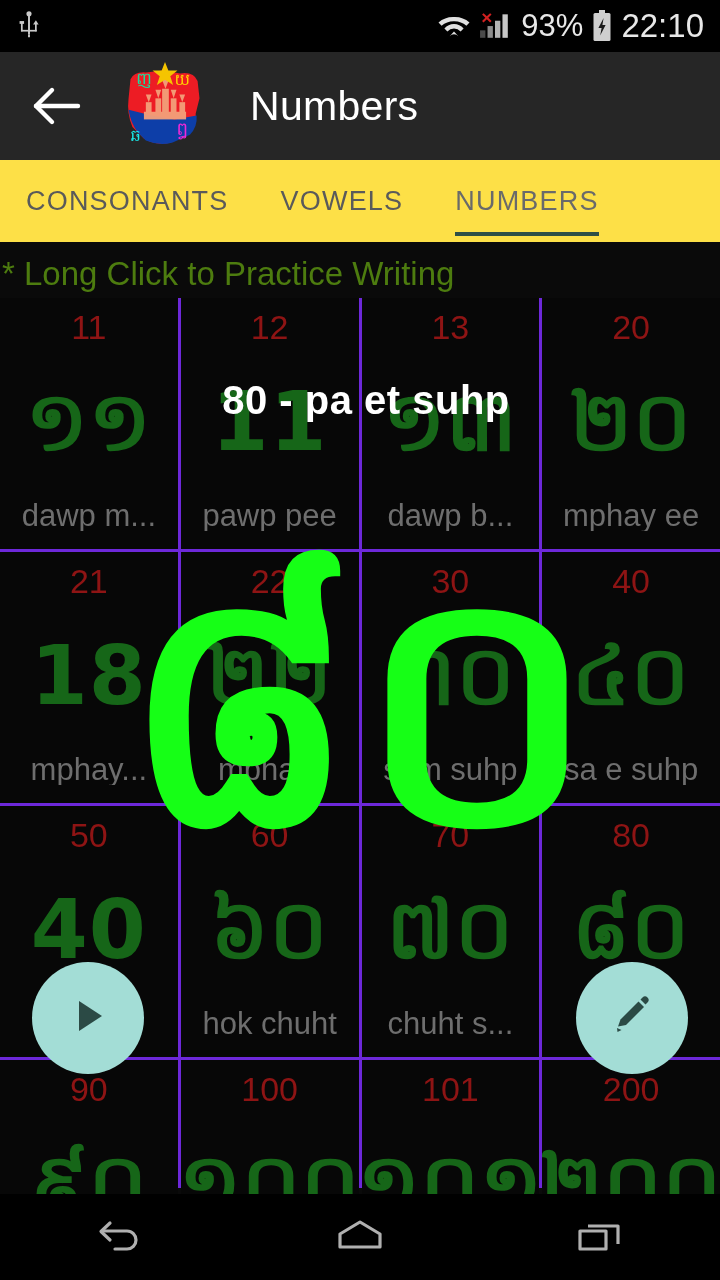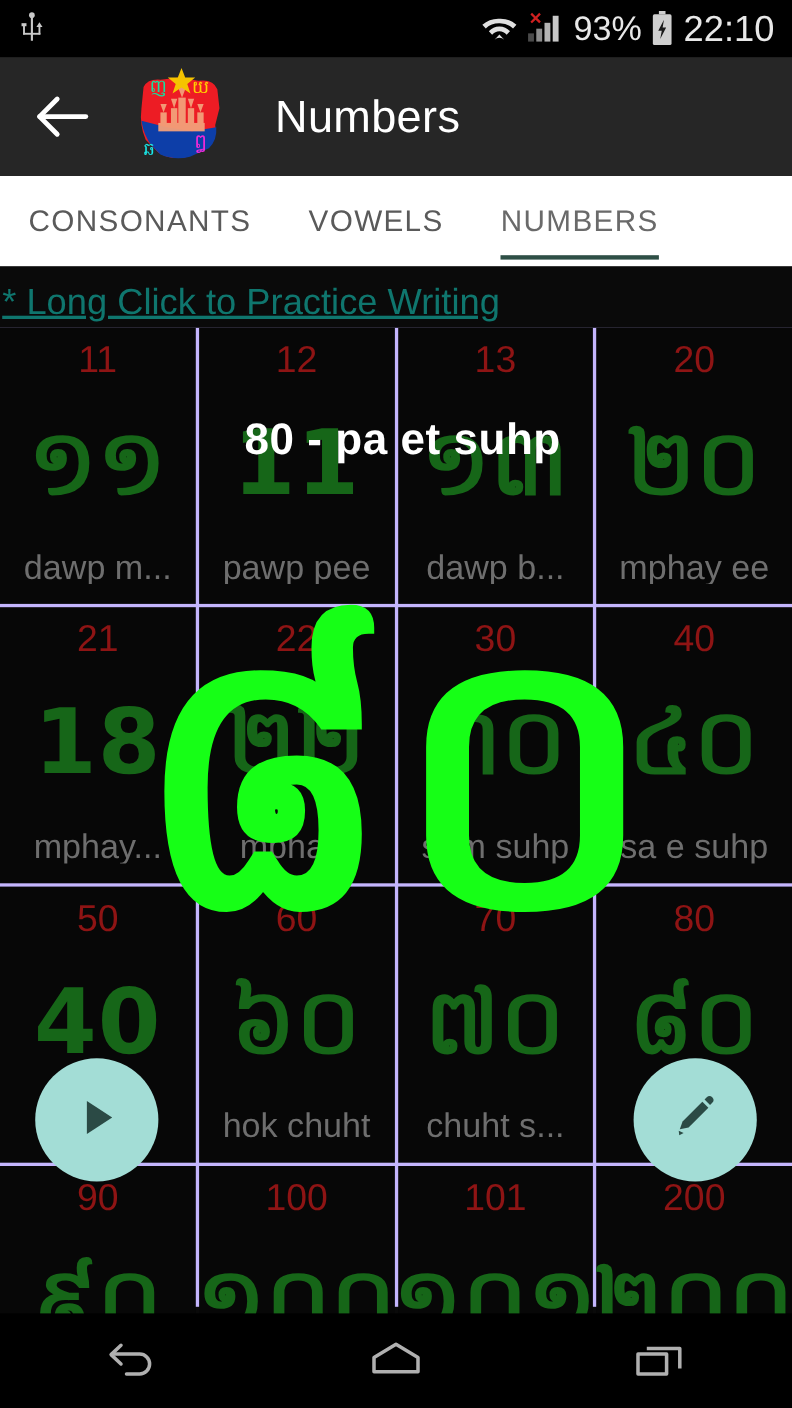--- a/index.html
+++ b/index.html
@@ -68,21 +68,21 @@
     color: #ffffff;
     font-size: 41px;
     margin-left: 36px;
     letter-spacing: 0.3px;
   }
 
   
   #tab-bar {
     position: relative;
     height: 82px;
-    background: #ffffff;
+    background: #fde047;
     display: flex;
     align-items: center;
     padding-left: 26px;
     gap: 52px;
   }
   .tab {
     color: #5a5a5a;
     font-size: 27px;
     letter-spacing: 1.2px;
     position: relative;
@@ -95,36 +95,35 @@
   .tab.active::after {
     content: "";
     position: absolute;
     left: 0; right: 0; bottom: 6px;
     height: 4px;
     background: var(--accent, #2e4f46);
   }
 
   
   #hint {
-    color: #0f766e;
+    color: #4d7c0f;
     font-size: 33px;
     padding: 8px 0 6px 2px;
     height: 56px;
     line-height: 48px;
     white-space: nowrap;
-    text-decoration: underline;
   }
 
   
   #grid {
     position: relative;
     display: grid;
     grid-template-columns: repeat(4, 1fr);
     gap: 3px;
-    background: #c4b5fd;
+    background: #6d28d9;
     padding: 0 0 0 0;
     height: 890px;
     align-content: start;
   }
   .cell {
     position: relative;
     background: #070707;
     height: 251px;
     display: flex;
     flex-direction: column;

